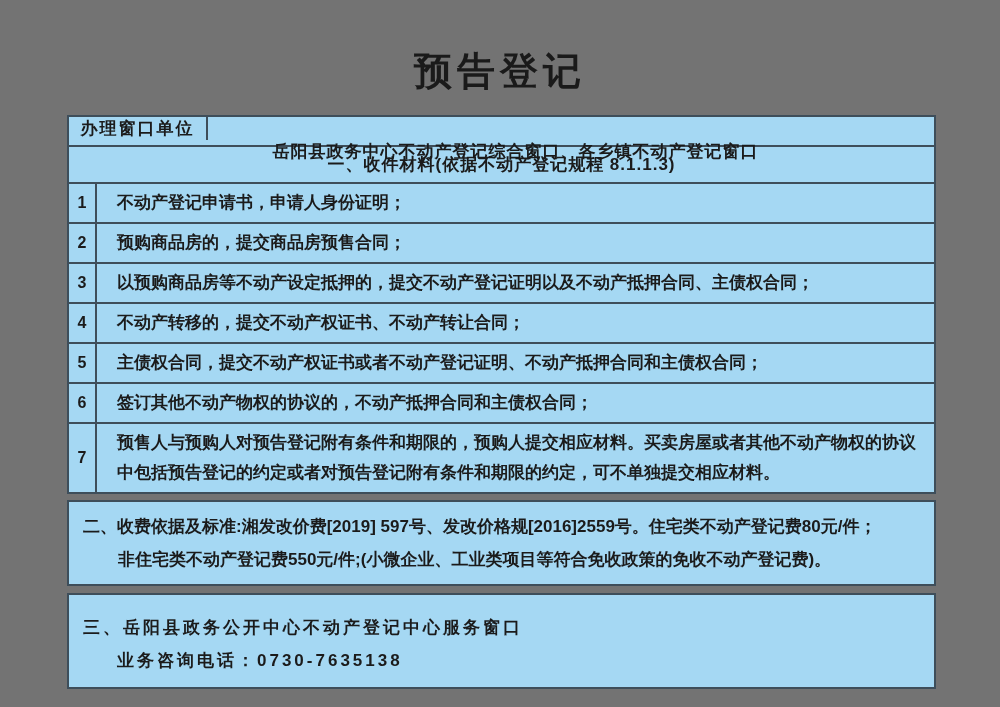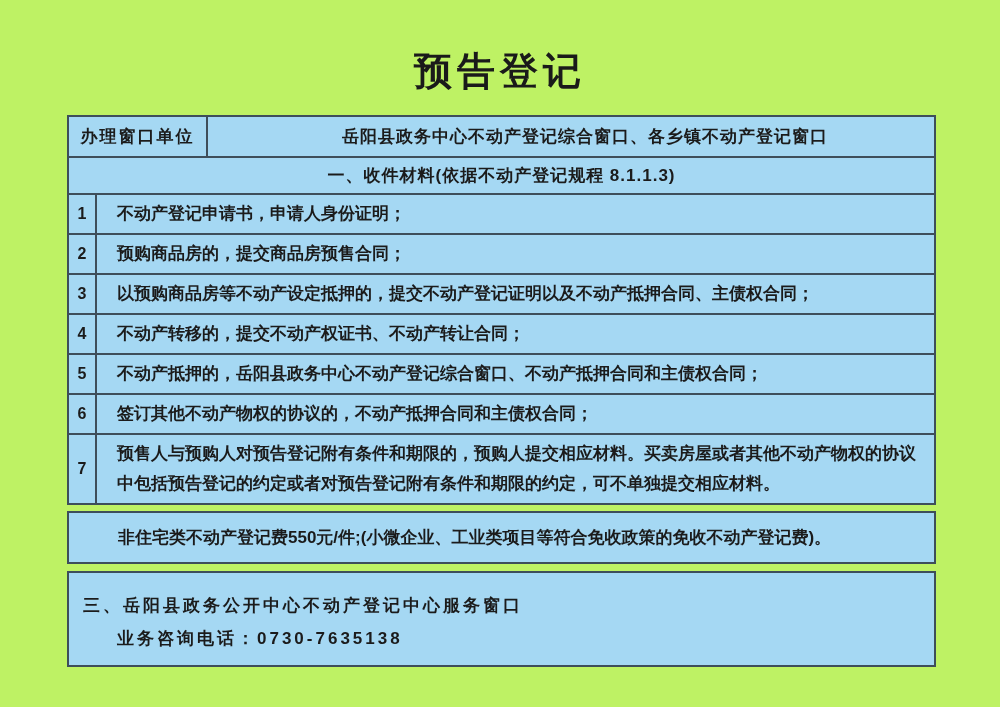--- a/index.html
+++ b/index.html
@@ -6,21 +6,21 @@
     --table_bg: #a5d8f3;
     --border: #3e4e5a;
     --text: #1b1b1b;
   }
   * { margin: 0; padding: 0; box-sizing: border-box; }
   html, body { background: #ffffff; }
   .page {
     position: relative;
     width: 1000px;
     height: 707px;
-    background: #bef264;
+    background: #737373;
     font-family: "Liberation Sans", "DejaVu Sans", sans-serif;
     color: var(--text);
     overflow: hidden;
   }
   .doc-title {
     padding-top: 46px;
     text-align: center;
     font-family: "Liberation Serif", "DejaVu Serif", serif;
     font-size: 38px;
     font-weight: bold;
@@ -29,21 +29,21 @@
   }
   .box {
     margin-left: 67px;
     width: 869px;
     background: var(--table_bg);
     border: 2px solid var(--border);
     font-weight: bold;
     font-size: 17px;
   }
   .main-table { margin-top: 18px; }
-  .row-window { display: flex; height: 41px; border-bottom: 2px solid var(--border); }
+  .row-window { display: flex; height: 30px; border-bottom: 2px solid var(--border); flex-direction: column; }
   .cell-window-label {
     width: 139px;
     border-right: 2px solid var(--border);
     display: flex; align-items: center; justify-content: center;
     letter-spacing: 2px;
   }
   .cell-window-value {
     flex: 1;
     display: flex; align-items: center; justify-content: center;
     letter-spacing: 1px;
@@ -107,33 +107,34 @@
     <div class="item-row">
       <div class="item-num">3</div>
       <div class="item-text">以预购商品房等不动产设定抵押的，提交不动产登记证明以及不动产抵押合同、主债权合同；</div>
     </div>
     <div class="item-row">
       <div class="item-num">4</div>
       <div class="item-text">不动产转移的，提交不动产权证书、不动产转让合同；</div>
     </div>
     <div class="item-row">
       <div class="item-num">5</div>
-      <div class="item-text">不动产抵押的，岳阳县政务中心不动产登记综合窗口、不动产抵押合同和主债权合同；</div>
+      <div class="item-text">主债权合同，提交不动产权证书或者不动产登记证明、不动产抵押合同和主债权合同；</div>
     </div>
     <div class="item-row">
       <div class="item-num">6</div>
       <div class="item-text">签订其他不动产物权的协议的，不动产抵押合同和主债权合同；</div>
     </div>
     <div class="item-row">
       <div class="item-num">7</div>
       <div class="item-text">预售人与预购人对预告登记附有条件和期限的，预购人提交相应材料。买卖房屋或者其他不动产物权的协议中包括预告登记的约定或者对预告登记附有条件和期限的约定，可不单独提交相应材料。</div>
     </div>
   </div>
 
   <div class="box fee-box">
+    <div class="fee-line1">二、收费依据及标准:湘发改价费[2019] 597号、发改价格规[2016]2559号。住宅类不动产登记费80元/件；</div>
     <div class="fee-line2">非住宅类不动产登记费550元/件;(小微企业、工业类项目等符合免收政策的免收不动产登记费)。</div>
   </div>
 
   <div class="box service-box">
     <div class="service-line1">三、岳阳县政务公开中心不动产登记中心服务窗口</div>
     <div class="service-line2">业务咨询电话：0730-7635138</div>
   </div>
 
   <div class="footer-line">
     

